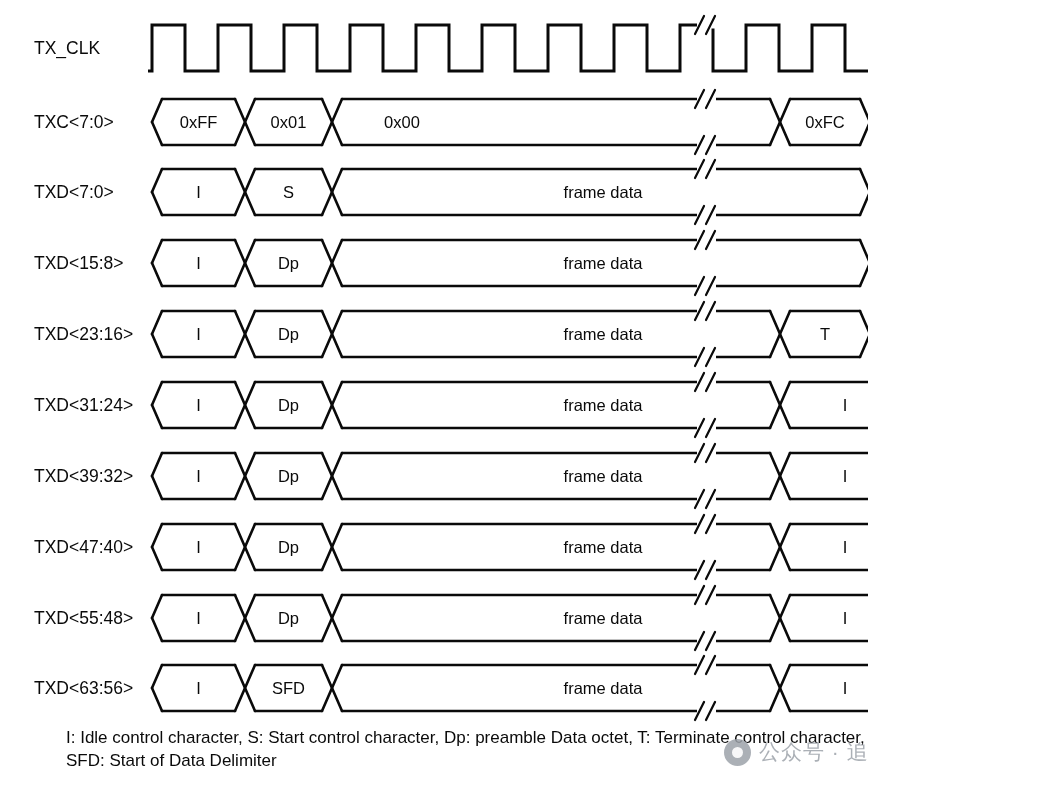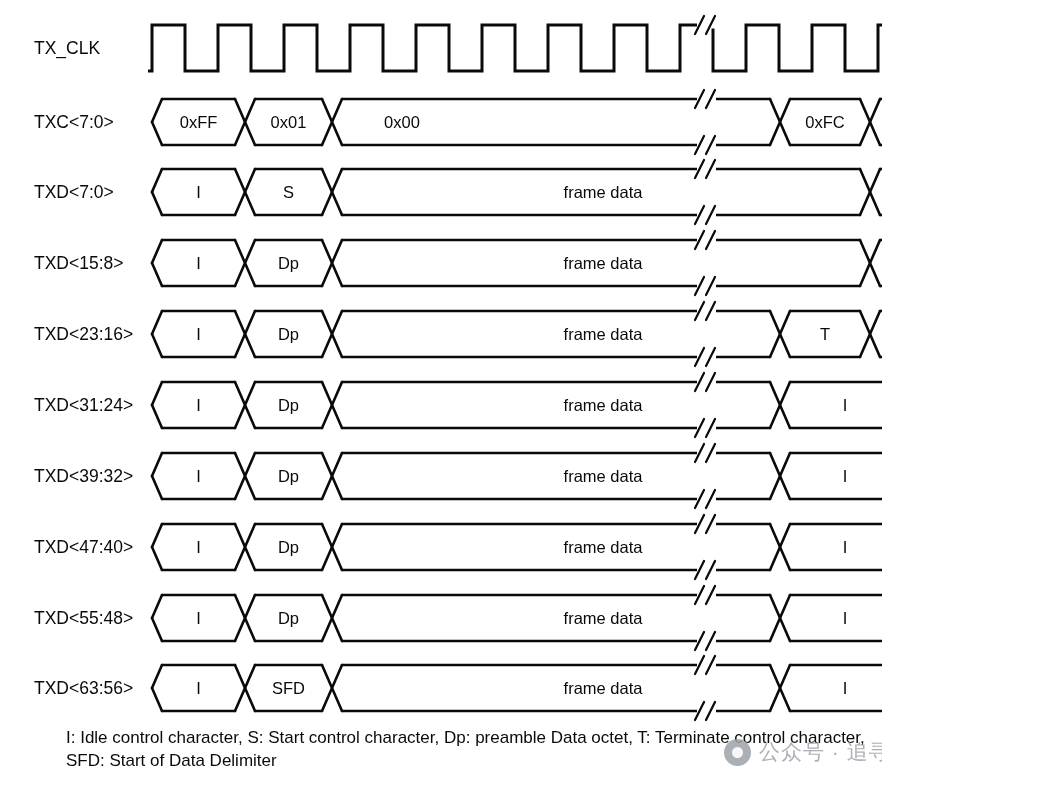--- a/index.html
+++ b/index.html
@@ -3,21 +3,20 @@
 <meta charset="utf-8">
 <style>
   html, body { margin: 0; padding: 0; background: #ffffff; }
   .page {
     position: relative;
     width: 868px;
     height: 785px;
     background: #ffffff;
     font-family: "Liberation Sans", sans-serif;
     overflow: hidden;
-    padding-left: 14px;
   }
   svg { position: absolute; left: 0; top: 0; }
   .legend {
     position: absolute;
     left: 66px;
     top: 726px;
     font-size: 17px;
     color: #0a0a0a;
     line-height: 23px;
     white-space: nowrap;

